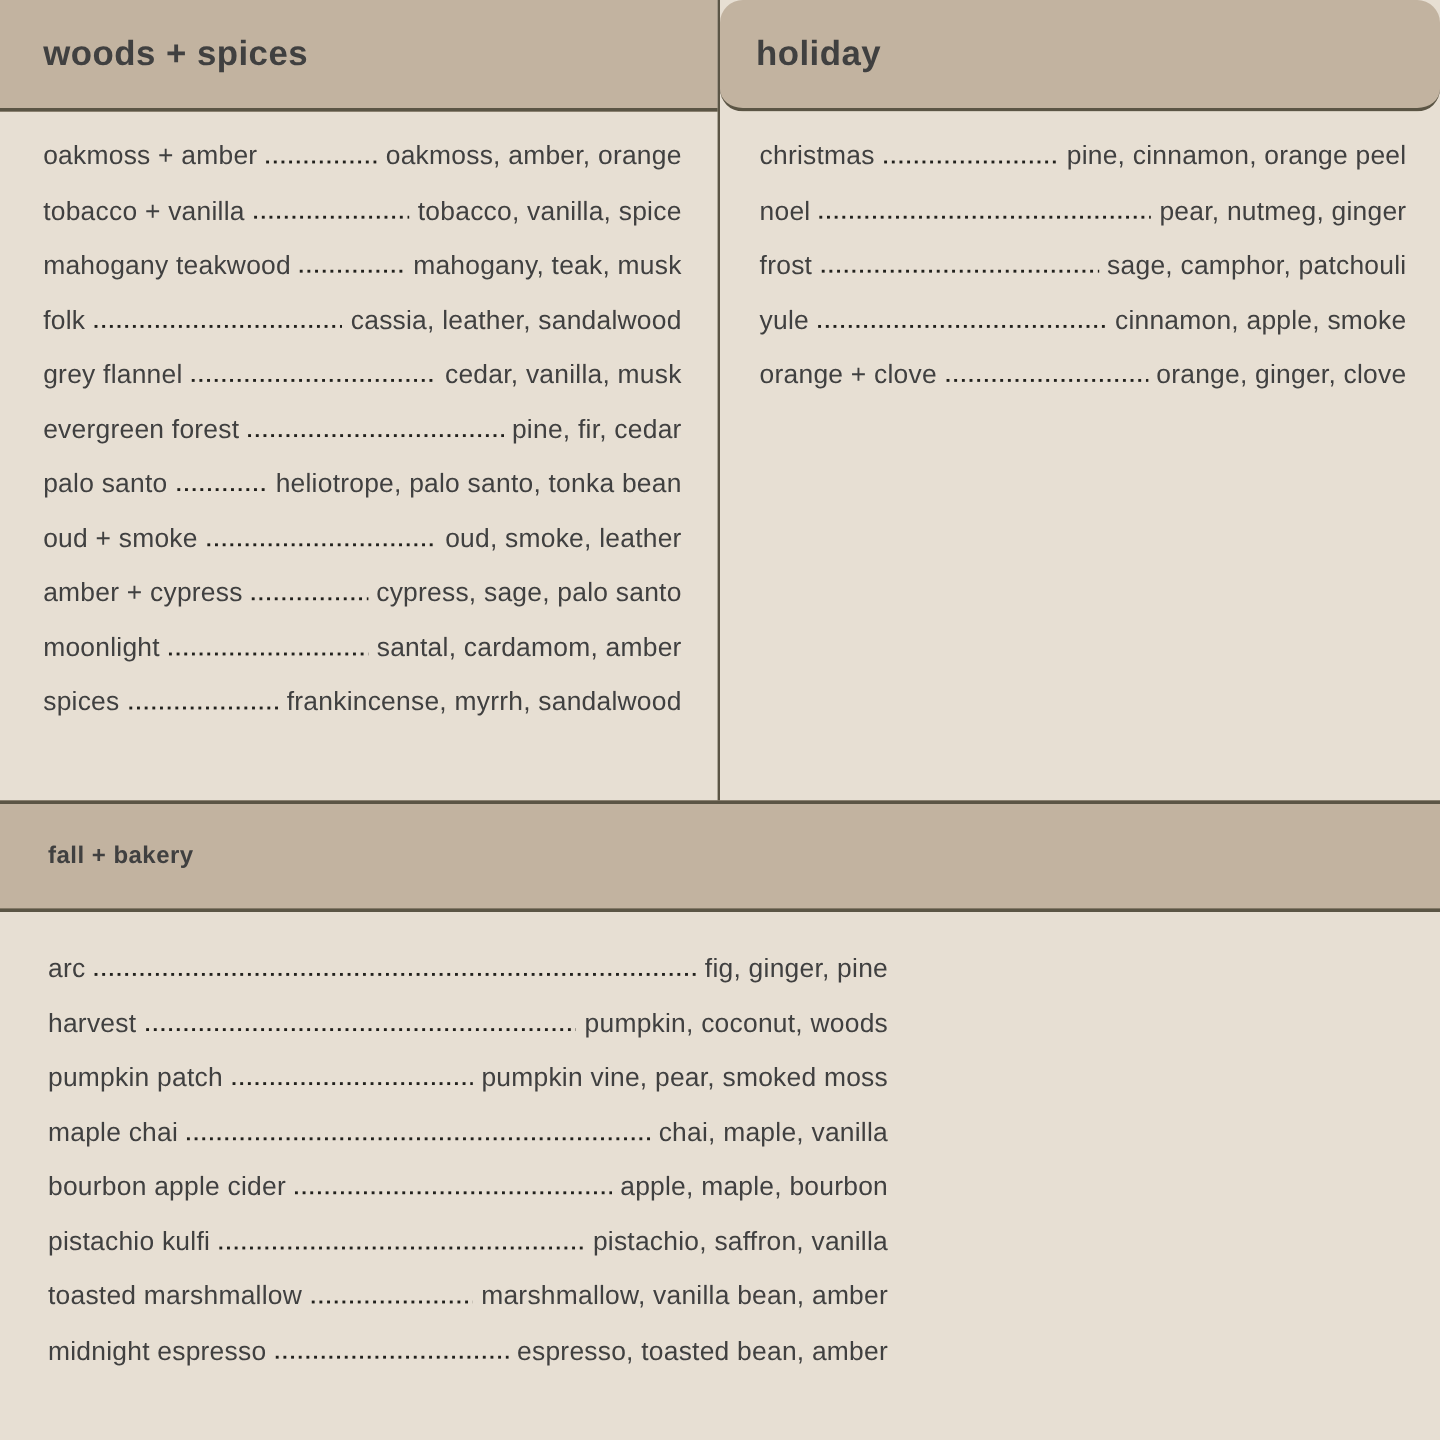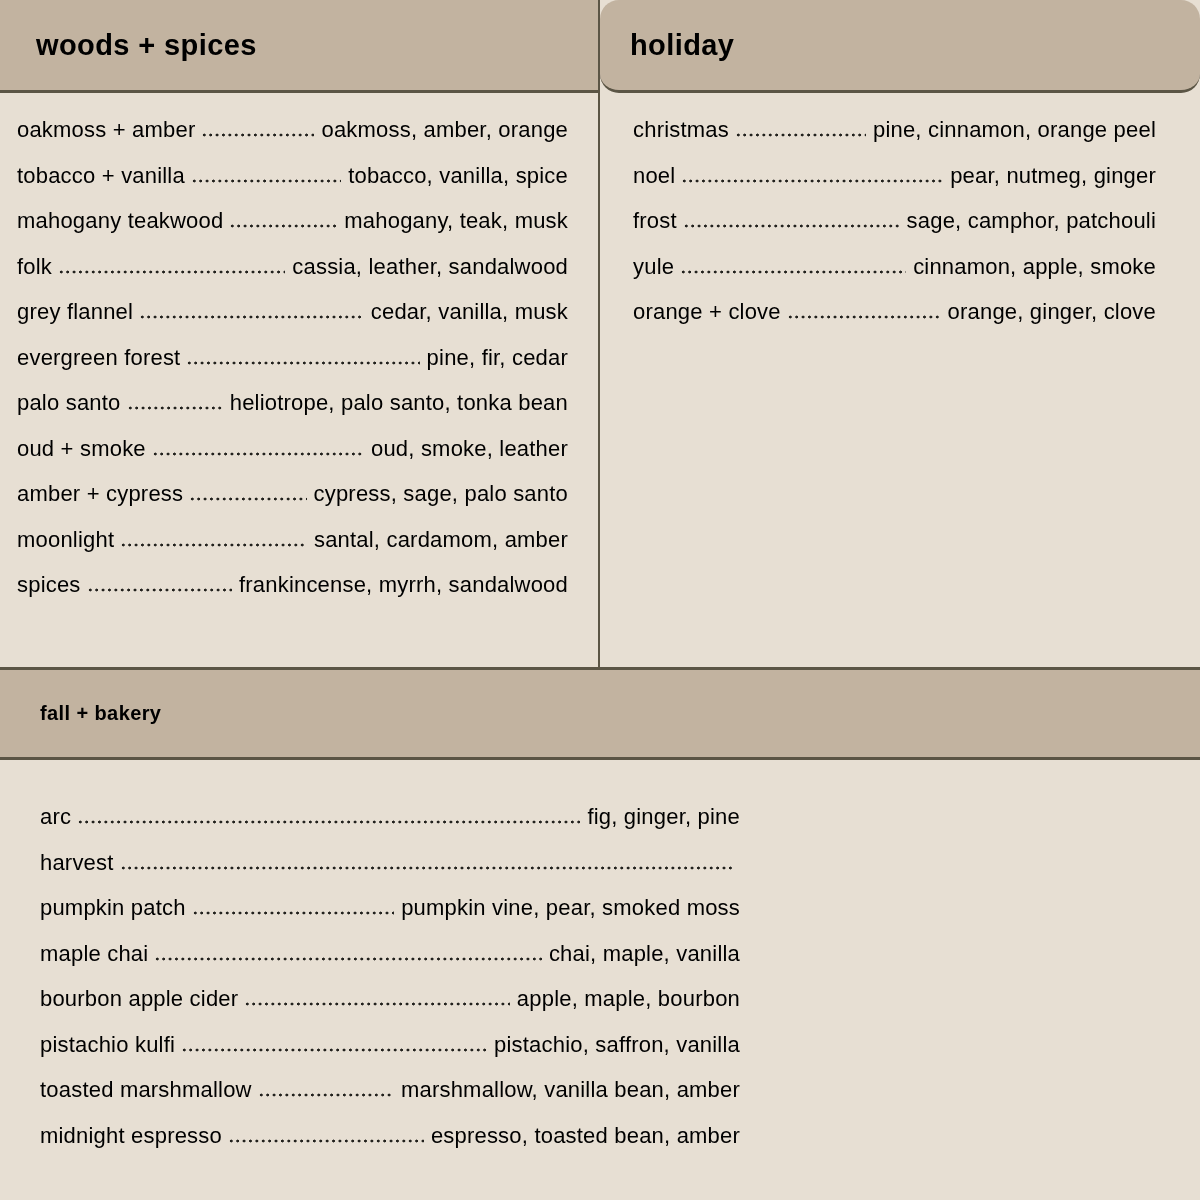--- a/index.html
+++ b/index.html
@@ -3,21 +3,21 @@
 <meta charset="utf-8">
 <style>
   * { margin: 0; padding: 0; box-sizing: border-box; }
   html, body { width: 1200px; height: 1200px; }
   body { font-family: "Liberation Sans", sans-serif; }
 
   .page {
     width: 1200px;
     height: 1200px;
     background: #e7dfd3;
-    color: #000000;
+    color: #404040;
     overflow: hidden;
   }
 
   
   .top {
     display: flex;
     height: 667px;
     align-items: stretch;
   }
   .col { display: flex; flex-direction: column; }
@@ -34,22 +34,22 @@
     flex: none;
   }
   .band h2 {
     font-size: 29px;
     font-weight: 700;
     letter-spacing: 0.4px;
   }
   .col-left  .band { padding-left: 36px; }
   .col-right .band { padding-left: 30px; border-radius: 19px; }
 
-  .list { padding: 14px 30px 0 17px; }
-  .col-right .list { padding: 14px 44px 0 33px; text-align: center; }
+  .list { padding: 14px 30px 0 36px; }
+  .col-right .list { padding: 14px 28px 0 33px; text-align: center; }
 
   .row {
     display: flex;
     align-items: baseline;
     height: 45.5px;
     font-size: 22px;
     letter-spacing: 0.2px;
     white-space: nowrap;
   }
   .row .name, .row .notes {
@@ -78,21 +78,20 @@
     padding-left: 40px;
   }
   .band-full h2 {
     font-size: 20px;
     font-weight: 700;
     letter-spacing: 0.4px;
   }
   .fall-list {
     padding: 24px 0 0 40px;
     width: 740px;
-    margin-top: 10px;
   }
 </style>
 </head>
 <body>
 
 <div class="page">
 
   <div class="top">
 
     <section class="col col-left">
@@ -219,20 +218,21 @@
 
         <div class="row">
           <span class="name">arc</span>
           <span class="leader"></span>
           <span class="notes">fig, ginger, pine</span>
         </div>
 
         <div class="row">
           <span class="name">harvest</span>
           <span class="leader"></span>
+          <span class="notes">pumpkin, coconut, woods</span>
         </div>
 
         <div class="row">
           <span class="name">pumpkin patch</span>
           <span class="leader"></span>
           <span class="notes">pumpkin vine, pear, smoked moss</span>
         </div>
 
         <div class="row">
           <span class="name">maple chai</span>

